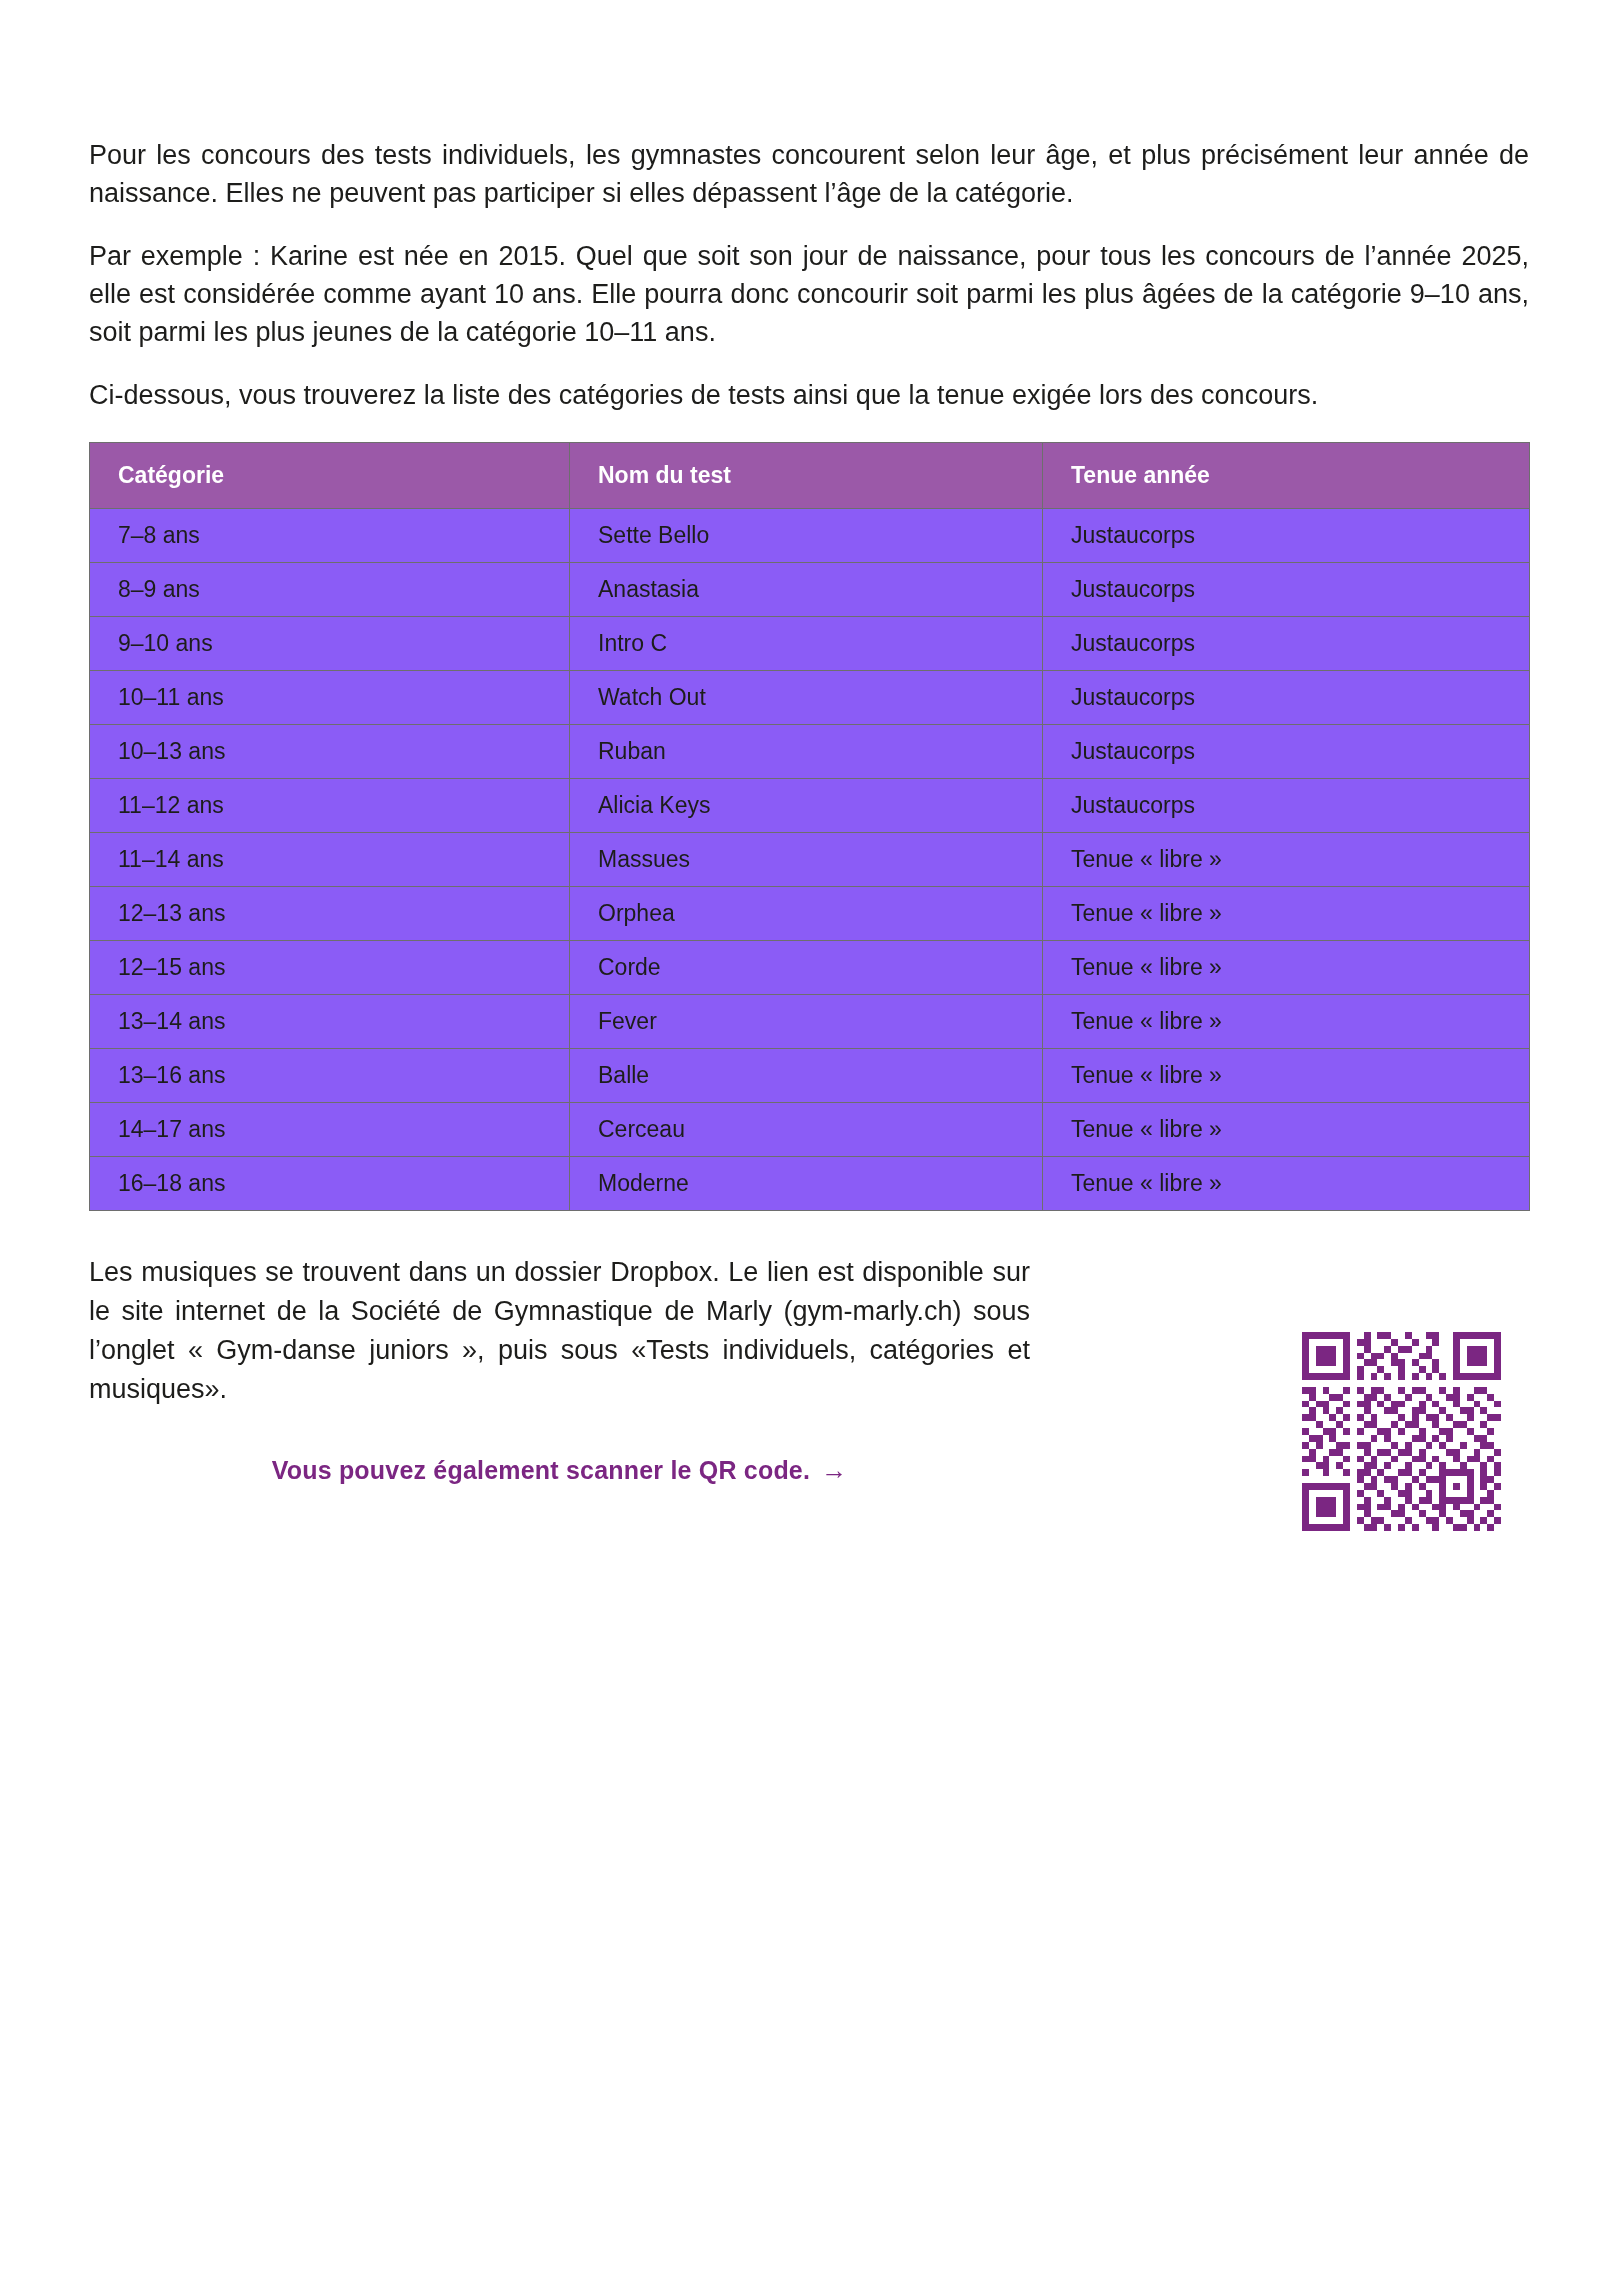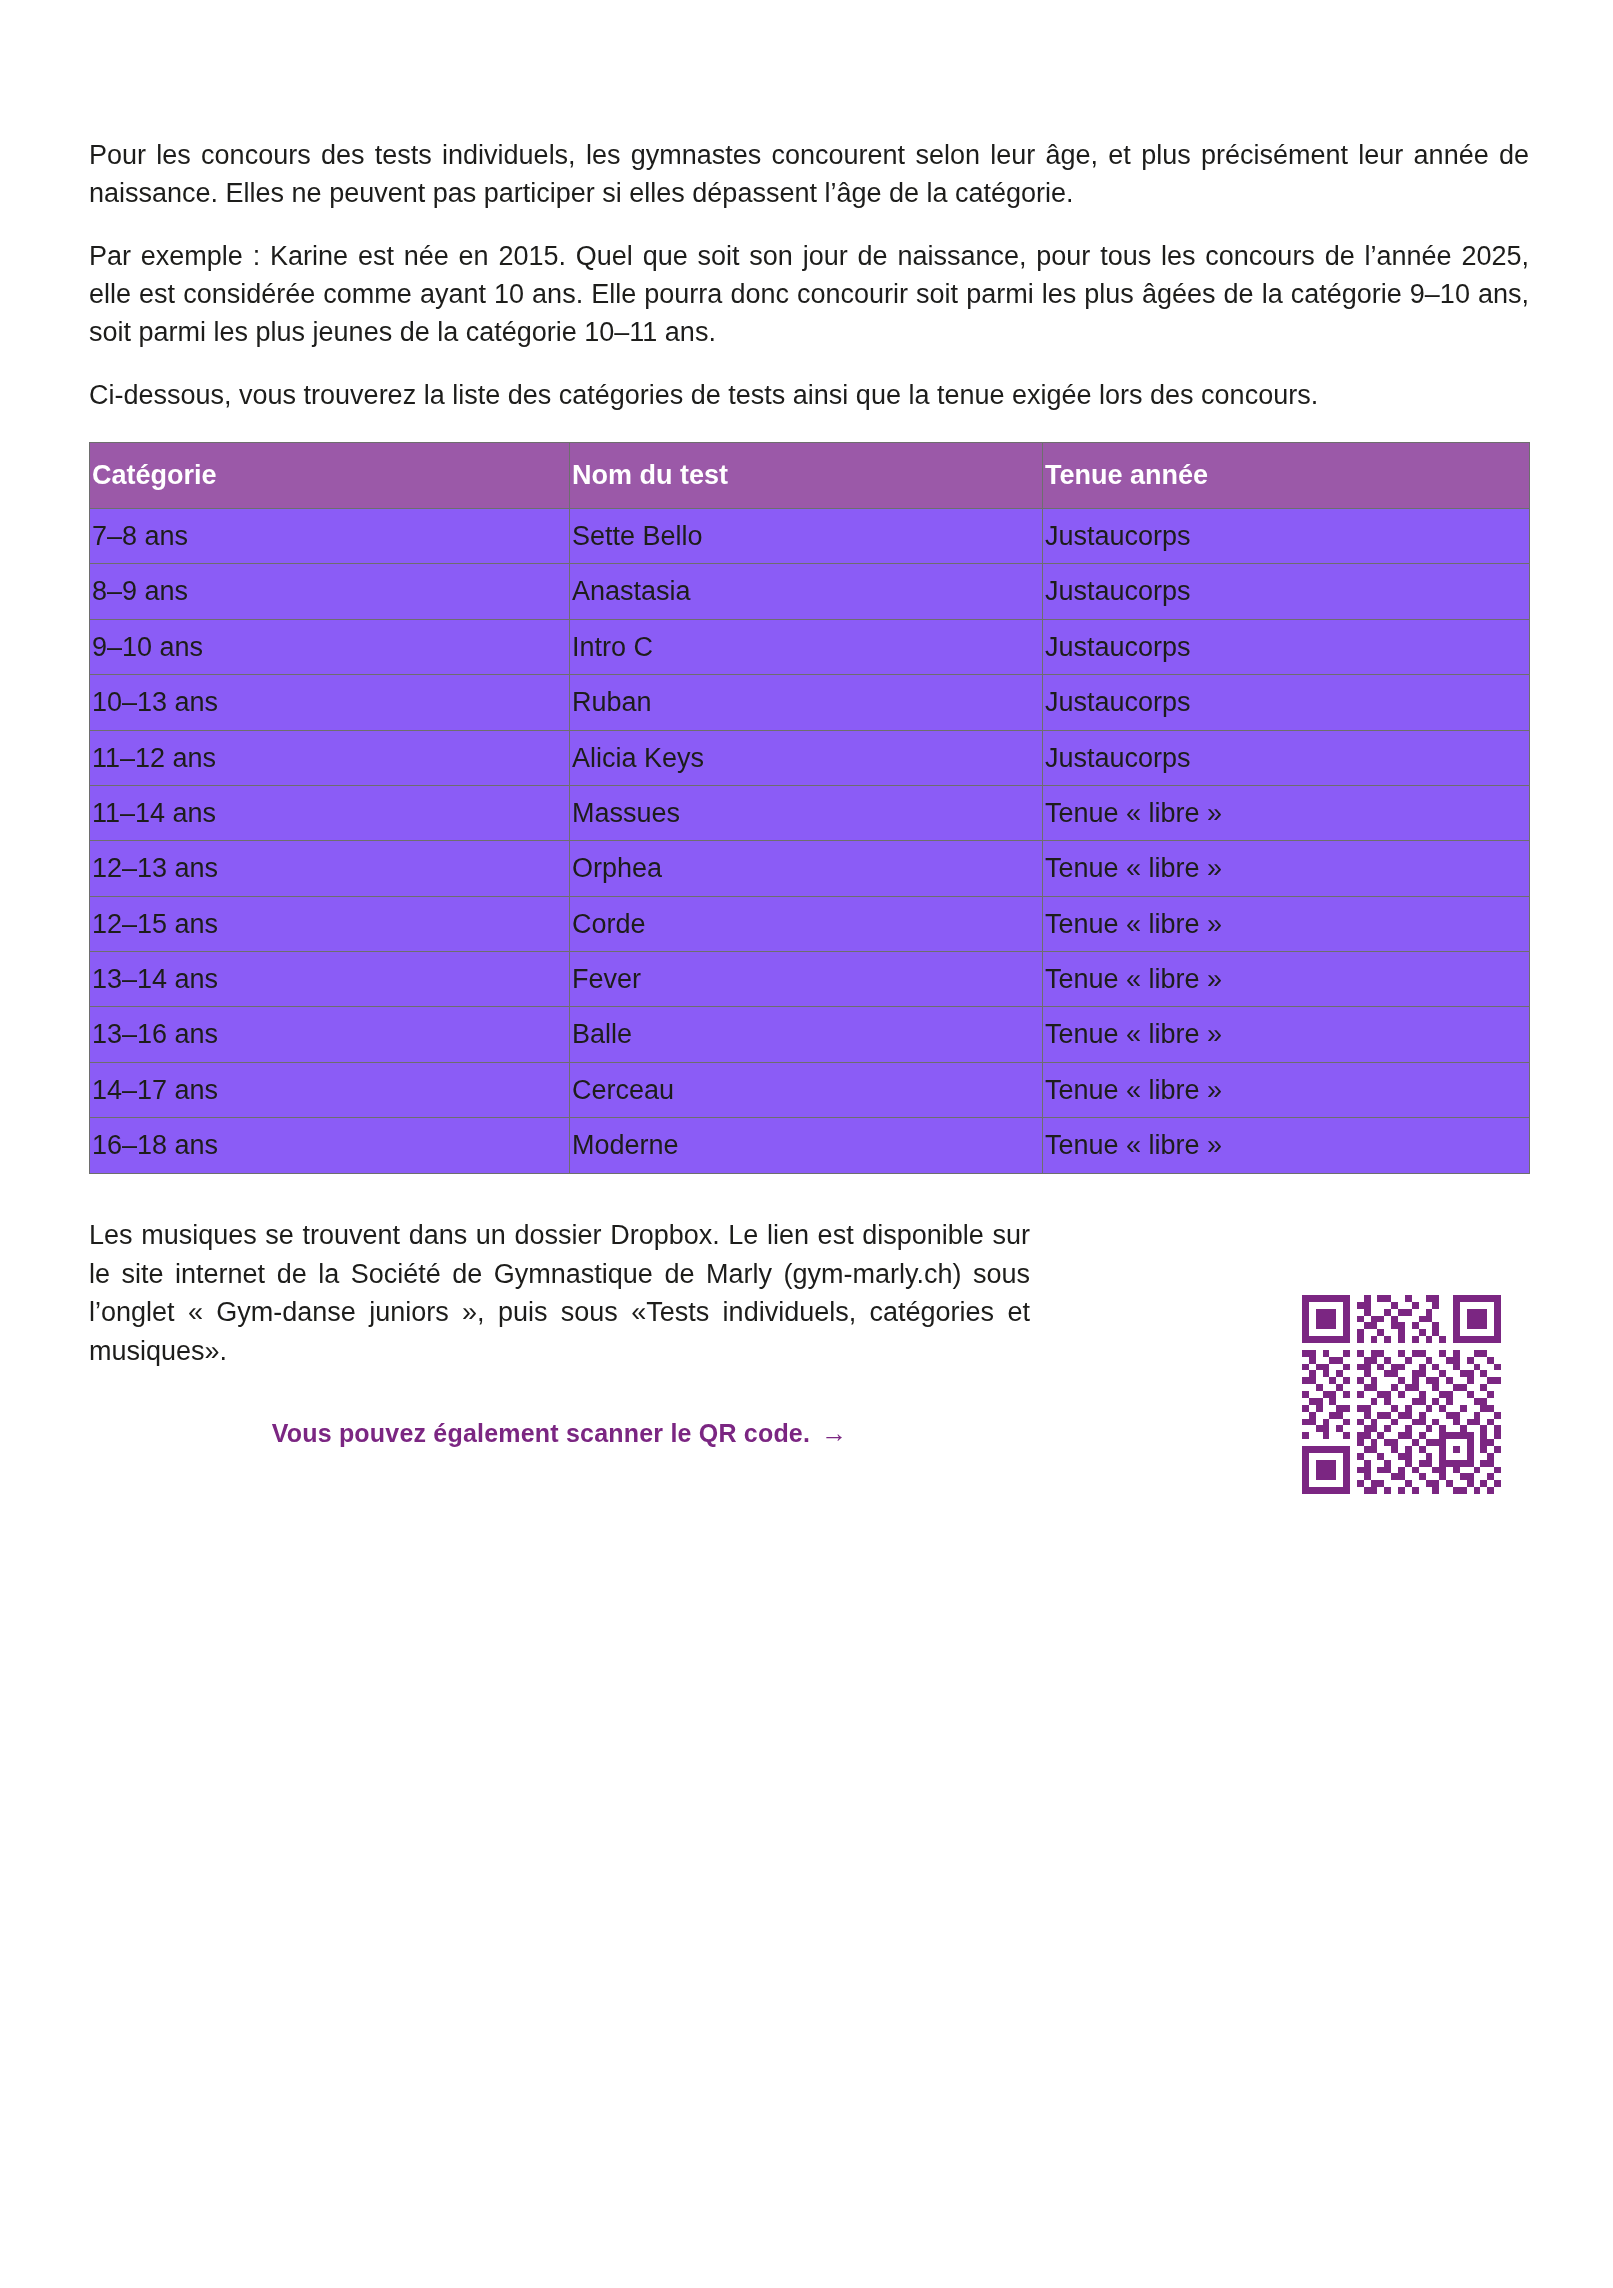--- a/index.html
+++ b/index.html
@@ -56,22 +56,22 @@
   
   table.tests-table {
     border-collapse: collapse;
     width: 1440px;
     table-layout: fixed;
     margin-top: 7.4px;
   }
   table.tests-table th,
   table.tests-table td {
     border: 1.8px solid #6e6e6e;
-    padding: 11px 13px 11px 2px;
-    font-size: 27px;
+    padding: 11px 13px 11px 28px;
+    font-size: 23px;
     line-height: 1.2;
     text-align: left;
     height: 54px;
     box-sizing: border-box;
     vertical-align: middle;
   }
   table.tests-table thead th {
     background: #9B59A8;
     color: #ffffff;
     font-weight: 700;
@@ -158,20 +158,25 @@
           <td>Justaucorps</td>
         </tr>
         <tr>
           <td>8–9 ans</td>
           <td>Anastasia</td>
           <td>Justaucorps</td>
         </tr>
         <tr>
           <td>9–10 ans</td>
           <td>Intro C</td>
+          <td>Justaucorps</td>
+        </tr>
+        <tr>
+          <td>10–11 ans</td>
+          <td>Watch Out</td>
           <td>Justaucorps</td>
         </tr>
         <tr>
           <td>10–13 ans</td>
           <td>Ruban</td>
           <td>Justaucorps</td>
         </tr>
         <tr>
           <td>11–12 ans</td>
           <td>Alicia Keys</td>

